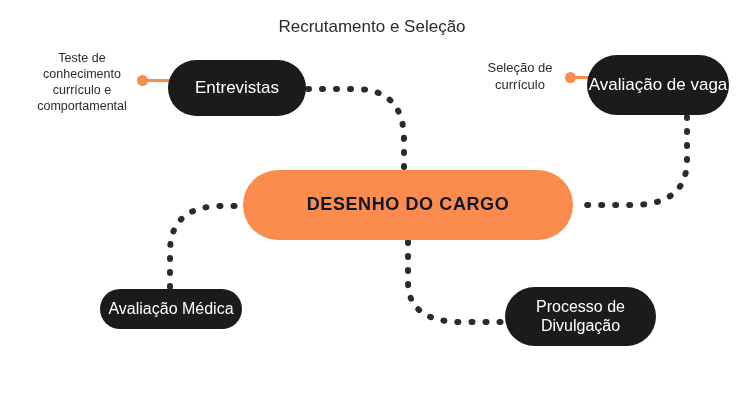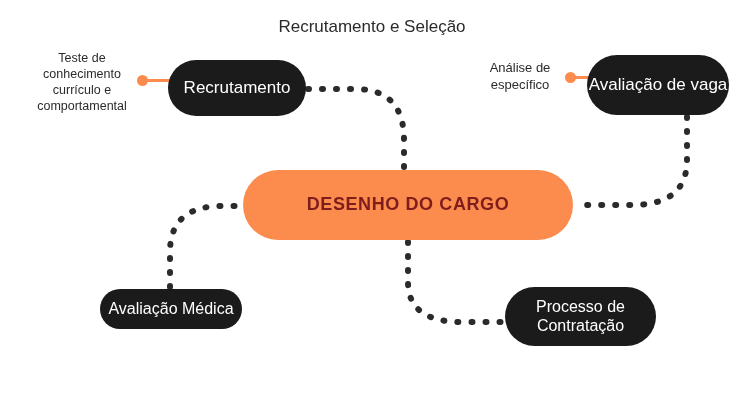--- a/index.html
+++ b/index.html
@@ -34,21 +34,21 @@
     box-sizing: border-box;
     border-radius: 999px;
     line-height: 1.18;
   }
   .node-dark {
     background: #1b1b1b;
     color: #ffffff;
   }
   .node-center {
     background: #fb8c4e;
-    color: #7f1d1d;
+    color: #0f172a;
     font-weight: bold;
     letter-spacing: 0.6px;
   }
   .annot {
     position: absolute;
     color: #2b2b2b;
     text-align: center;
     line-height: 1.28;
     box-sizing: border-box;
   }
@@ -103,27 +103,27 @@
 
     <path d="M 170 287 L 170 252 Q 170 206 222 206 L 241 206" fill="none" stroke="#2b2b2b" stroke-width="6" stroke-linecap="round" stroke-dasharray="1 13"></path>
 
     <path d="M 408 242 L 408 282 Q 408 322 462 322 L 503 322" fill="none" stroke="#2b2b2b" stroke-width="6" stroke-linecap="round" stroke-dasharray="1 13"></path>
   </svg>
 
   <div class="annot" id="annot-teste">Teste de conhecimento currículo e comportamental</div>
   <div class="stem" id="stem-teste"></div>
   <div class="dot" id="dot-teste"></div>
 
-  <div class="annot" id="annot-analise">Análise de específico</div>
+  <div class="annot" id="annot-analise">Seleção de currículo</div>
   <div class="stem" id="stem-analise"></div>
   <div class="dot" id="dot-analise"></div>
 
-  <div class="node node-dark" id="node-entrevistas">Recrutamento</div>
+  <div class="node node-dark" id="node-entrevistas">Entrevistas</div>
 
   <div class="node node-dark" id="node-divulgacao">Avaliação de vaga</div>
 
   <div class="node node-center" id="node-central">DESENHO DO CARGO</div>
 
   <div class="node node-dark" id="node-avaliacao">Avaliação Médica</div>
 
-  <div class="node node-dark" id="node-contratacao">Processo de Contratação</div>
+  <div class="node node-dark" id="node-contratacao">Processo de Divulgação</div>
 
 </div>
 
 </body></html>

